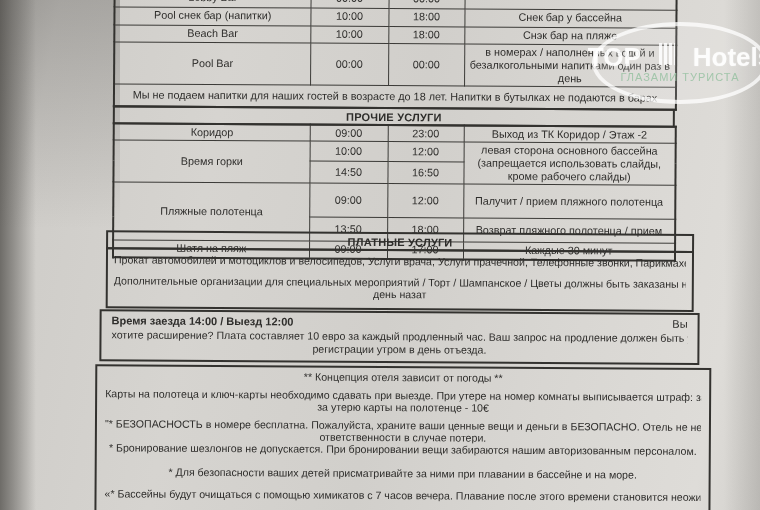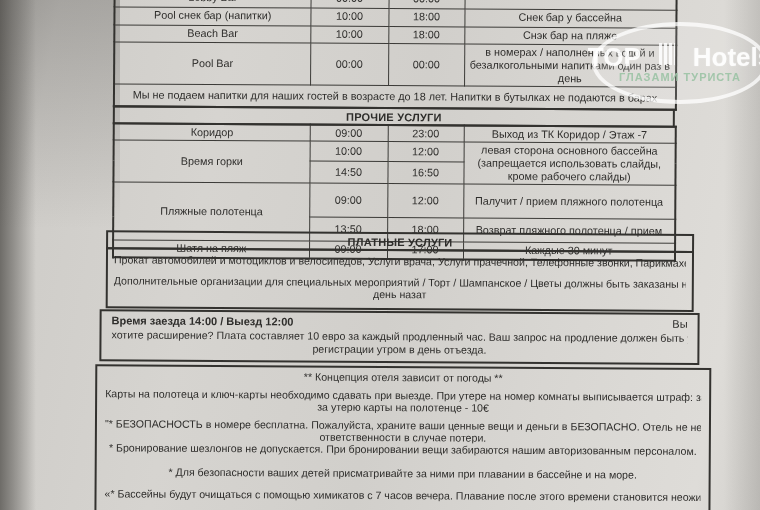--- a/index.html
+++ b/index.html
@@ -84,21 +84,21 @@
     font-weight:bold;font-size:26px;color:rgba(255,255,255,.88);
     text-shadow:0 0 2px rgba(255,255,255,.4);line-height:1;}
   .wm-building{
     display:inline-block;width:16px;height:22px;margin:0 1px;position:relative;top:-3px;
     background:
       linear-gradient(rgba(255,255,255,.85),rgba(255,255,255,.85)) ,
       transparent;
     -webkit-mask:repeating-linear-gradient(to right,#000 0 3px,transparent 3px 5px);
             mask:repeating-linear-gradient(to right,#000 0 3px,transparent 3px 5px);
   }
-  .wm-sub{font-size:11px;font-weight:bold;letter-spacing:1px;color:rgba(156,195,166,.92);margin-top:1px;}
+  .wm-sub{font-size:11px;font-weight:normal;letter-spacing:1px;color:rgba(156,195,166,.92);margin-top:1px;}
 </style>
 </head>
 <body>
 
 <div class="photo">
   <div class="edge-left"></div>
   <div class="edge-left-fade"></div>
   <div class="edge-right"></div>
 
   <div class="tilt">
@@ -149,21 +149,21 @@
             <col class="c-name">
             <col class="c-t1">
             <col class="c-t2">
             <col class="c-desc">
           </colgroup>
         <tbody>
             <tr style="height:16px;">
           <td>Коридор</td>
           <td>09:00</td>
           <td>23:00</td>
-          <td>Выход из ТК Коридор / Этаж -7</td>
+          <td>Выход из ТК Коридор / Этаж -2</td>
         </tr>
         <tr style="height:16px;">
           <td rowspan="2">Время горки</td>
           <td>10:00</td>
           <td>12:00</td>
           <td rowspan="2">левая сторона основного бассейна (запрещается использовать слайды, кроме рабочего слайды)</td>
         </tr>
         <tr style="height:17px;">
           <td>14:50</td>
           <td>16:50</td>

